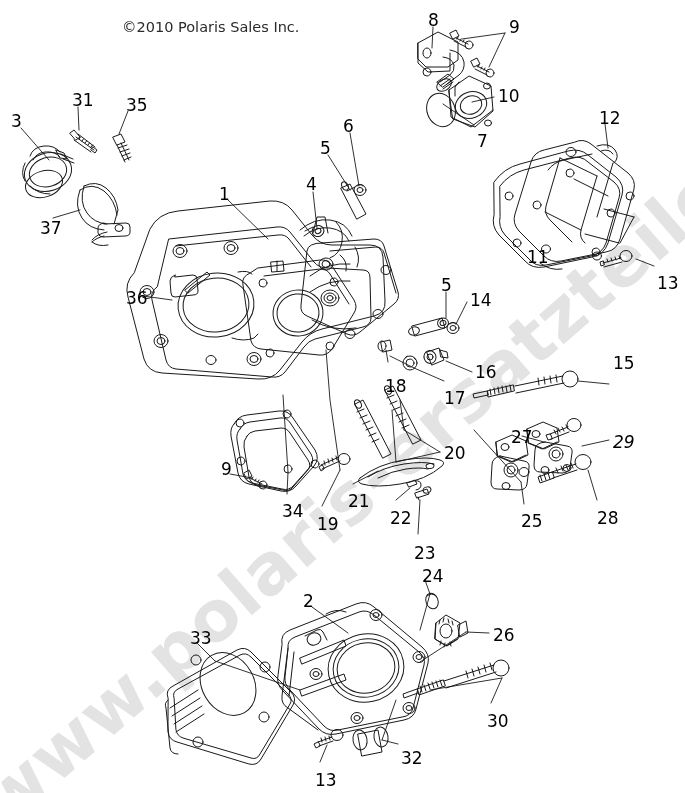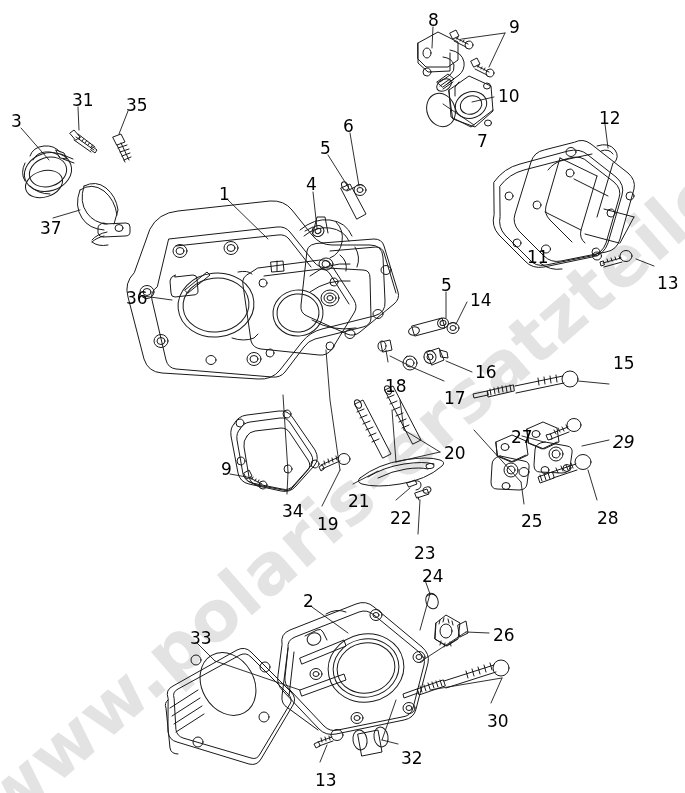--- a/index.html
+++ b/index.html
@@ -538,20 +538,21 @@
         <path d="M466 632 L420 662"></path>
         <path d="M215 661 L300 690"></path>
         <path d="M382 740 L396 700"></path>
         <path d="M502 678 L430 690"></path>
         <path d="M430 594 L420 630"></path>
         <path d="M414 368 L390 356"></path>
       </g>
     </g>
   </svg>
 
+  <div id="copyright">©2010 Polaris Sales Inc.</div>
 
   <div id="callout-layer">
       <div class="callout" style="left: 219px; top: 186px;">1</div>
       <div class="callout" style="left: 303px; top: 593px;">2</div>
       <div class="callout" style="left: 11px; top: 113px;">3</div>
       <div class="callout" style="left: 306px; top: 176px;">4</div>
       <div class="callout" style="left: 320px; top: 140px;">5</div>
       <div class="callout" style="left: 441px; top: 277px;">5</div>
       <div class="callout" style="left: 343px; top: 118px;">6</div>
       <div class="callout" style="left: 477px; top: 133px;">7</div>

